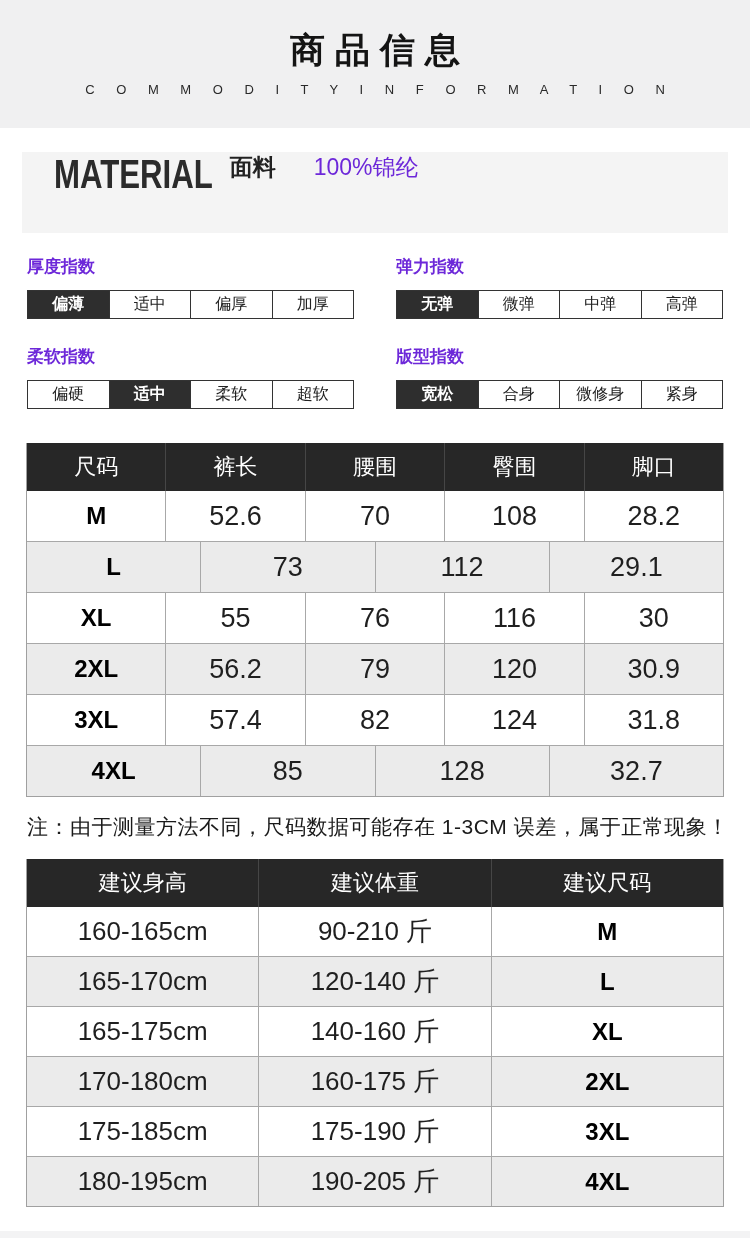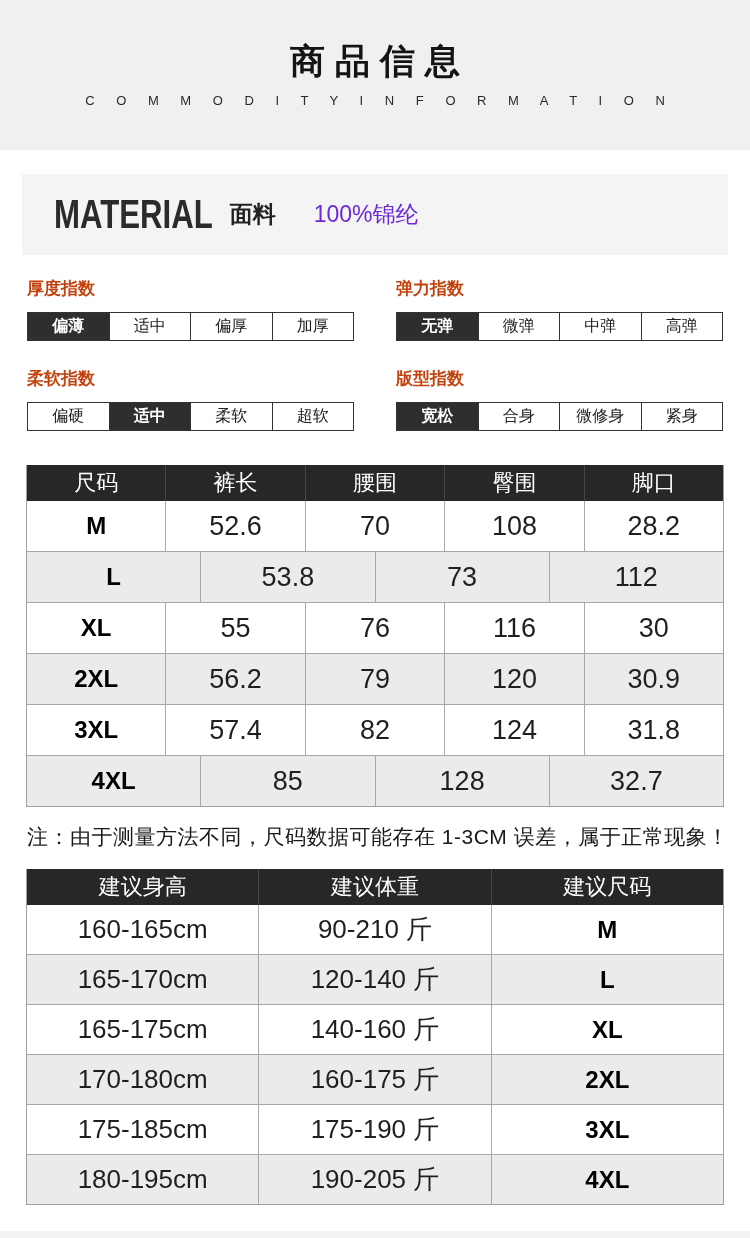--- a/index.html
+++ b/index.html
@@ -3,64 +3,64 @@
 <meta charset="utf-8">
 <style>
   html,body{margin:0;padding:0;}
   body{
     width:750px;height:1238px;position:relative;background:#ffffff;
     font-family:"Liberation Sans","DejaVu Sans",sans-serif;color:#1c1c1c;
     overflow:hidden;
   }
   
   .hero{
-    background:#f0f0f1;height:150px;
+    background:#f0f0f1;height:128px;
     display:flex;flex-direction:column;align-items:center;justify-content:center;
   }
   .hero-title{
     font-size:35px;font-weight:700;letter-spacing:10px;color:#141414;
     text-indent:10px;line-height:1.1;
   }
   .hero-sub{
     margin-top:12px;font-size:13px;font-weight:400;letter-spacing:9px;
     color:#2a2a2a;text-indent:9px;
   }
   
   .material{
     margin:24px 22px 0 22px;height:81px;background:#f4f4f4;
-    display:flex;align-items:center;padding-left:32px;box-sizing:border-box;
+    display:flex;align-items:flex-start;padding-left:32px;box-sizing:border-box;
   }
   .material-heading{
     font-size:40px;font-weight:700;color:#2b2b2b;
     display:inline-block;transform:scaleX(0.78);transform-origin:left center;
     letter-spacing:0;white-space:nowrap;
   }
   .material-label{font-size:23px;font-weight:700;color:#222;margin-left:-28px;}
   .material-value{font-size:23px;color:#6d28d9;margin-left:38px;}
   
   .index-grid{
     margin:22px 27px 0 27px;
     display:grid;grid-template-columns:1fr 1fr;column-gap:42px;row-gap:26px;
   }
-  .index-label{font-size:17px;font-weight:700;color:#c2410c;margin-bottom:12px;}
+  .index-label{font-size:17px;font-weight:700;color:#6d28d9;margin-bottom:12px;}
   .index-bar{
     display:flex;height:27px;border:1px solid #333;
   }
   .index-cell{
     flex:1;display:flex;align-items:center;justify-content:center;
     font-size:16px;color:#222;background:#fff;border-right:1px solid #333;
   }
   .index-cell:last-child{border-right:none;}
   .index-cell.selected{background:#2e2e2e;color:#fff;font-weight:700;}
   
   .tbl{
     margin:0 26px;border:1px solid #a0a0a0;border-top:none;
   }
   .tbl .thead{
-    display:flex;height:36px;background:#272727;
+    display:flex;height:48px;background:#272727;
   }
   .tbl .th{
     flex:1;display:flex;align-items:center;justify-content:center;
     color:#fff;font-size:22px;font-weight:400;border-right:1px solid #464646;
   }
   .tbl .th:last-child{border-right:none;}
   .tbl .tr{display:flex;height:50px;background:#fff;border-top:1px solid #a8a8a8;}
   .tbl .thead + .tr{border-top:none;}
   .tbl .tr.alt{background:#ebebeb;}
   .tbl .td{
@@ -146,23 +146,23 @@
     </div>
     <div class="tr">
       <div class="td size">M</div>
       <div class="td">52.6</div>
       <div class="td">70</div>
       <div class="td">108</div>
       <div class="td">28.2</div>
     </div>
     <div class="tr alt">
       <div class="td size">L</div>
-      <div class="td">53.8</div>
       <div class="td">73</div>
       <div class="td">112</div>
+      <div class="td">29.1</div>
     </div>
     <div class="tr">
       <div class="td size">XL</div>
       <div class="td">55</div>
       <div class="td">76</div>
       <div class="td">116</div>
       <div class="td">30</div>
     </div>
     <div class="tr alt">
       <div class="td size">2XL</div>

